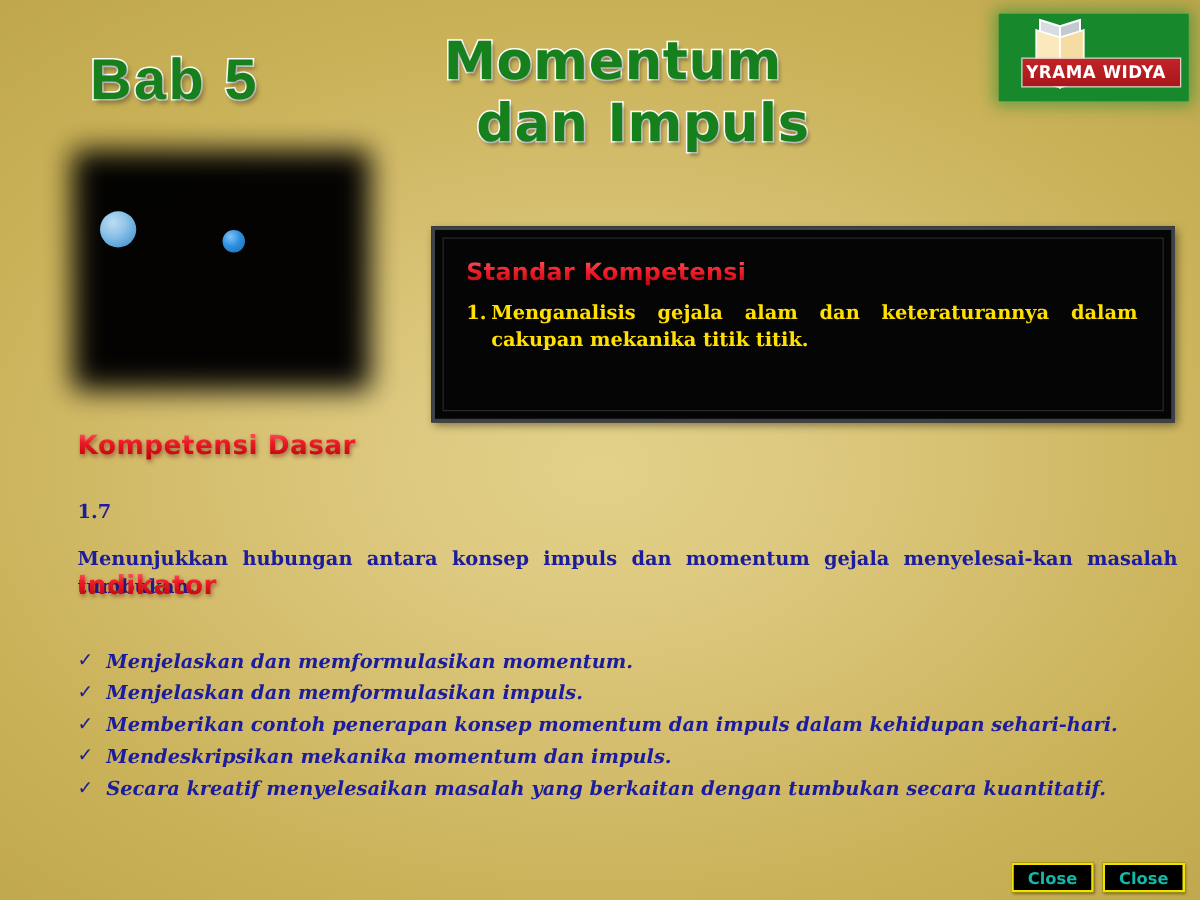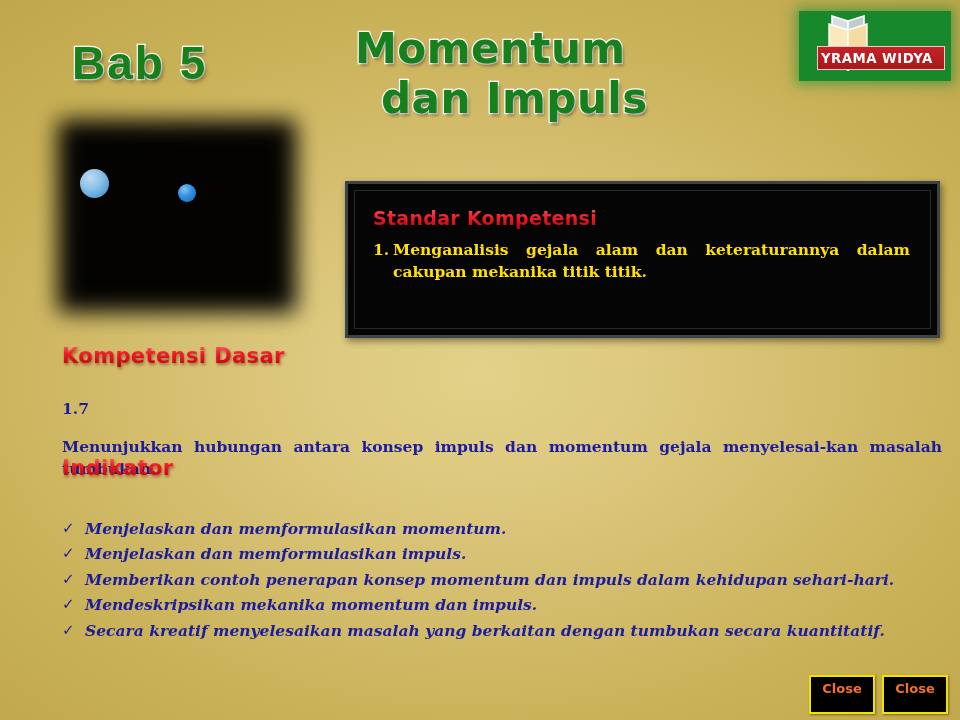--- a/index.html
+++ b/index.html
@@ -262,25 +262,25 @@
   #nav-buttons {
     position: absolute;
     right: 12px;
     bottom: 6px;
     display: flex;
     gap: 7px;
   }
   .nav-button {
     background: #000000;
     border: 2px solid #f2e200;
-    color: #f97316;
+    color: #14b8a6;
     font-family: "DejaVu Sans", sans-serif;
     font-weight: bold;
     font-size: 13px;
-    padding: 4px 0 16px 0;
+    padding: 4px 0 1px 0;
     width: 62px;
     text-align: center;
     cursor: pointer;
     box-shadow: 1px 1px 2px rgba(0,0,0,0.4);
   }
 </style>
 </head>
 <body>
 
 <div id="slide">

